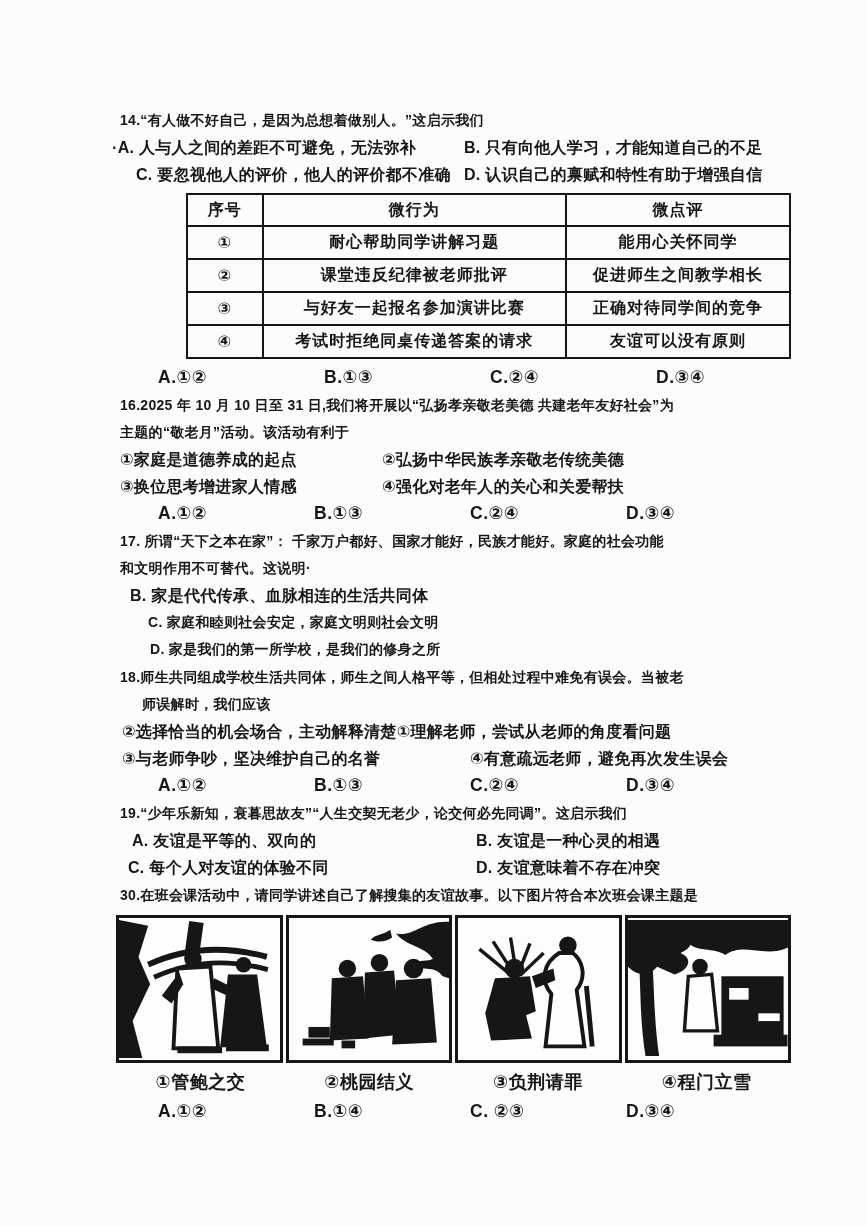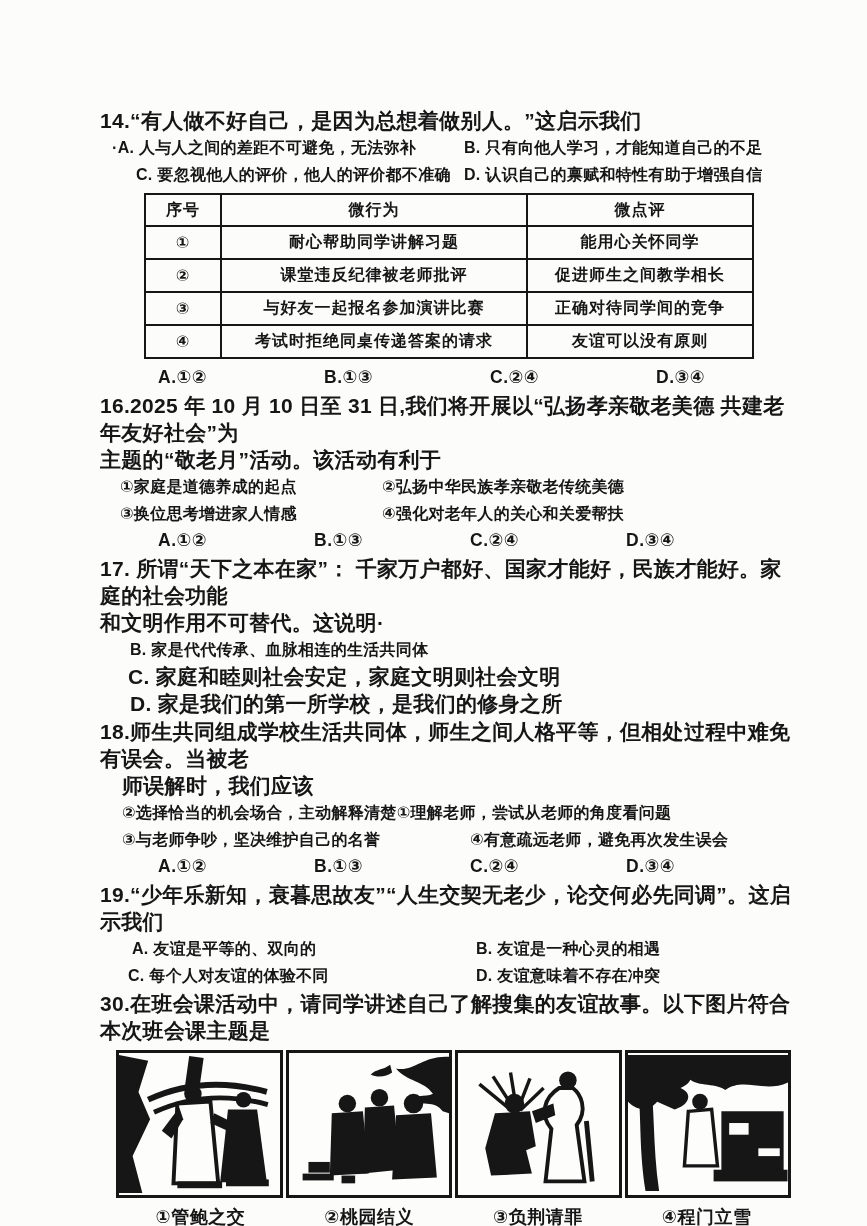--- a/index.html
+++ b/index.html
@@ -7,28 +7,28 @@
     width:867px;height:1226px;
     background:#fcfcfb;
     box-sizing:border-box;
     padding:106px 76px 0 100px;
     font-family:"Liberation Sans","DejaVu Sans",sans-serif;
     font-weight:700;
     color:#161616;
     position:relative;
     overflow:hidden;
   }
-  .stem{font-size:21px;line-height:27px;letter-spacing:.3px;}
+  .stem{font-size:14px;line-height:27px;letter-spacing:.3px;margin-left:20px;}
   .two-col{display:flex;font-size:16px;line-height:27px;letter-spacing:.3px;}
   .two-col>span:first-child{flex:0 0 auto;}
   .opt-row{display:flex;font-size:17.5px;line-height:27px;padding-left:22px;letter-spacing:.5px;}
   .opt-row>span{width:120px;margin-left:36px;}
   .opt-row.wide>span{width:130px;}
   .sec{margin-top:1px;}
-  .micro-table{border-collapse:collapse;margin:5px 0 5px 44px;}
+  .micro-table{border-collapse:collapse;margin:5px 0 5px 86px;}
   .micro-table th,.micro-table td{
     border:2.5px solid #161616;
     font-size:16px;font-weight:700;
     text-align:center;padding:2px 6px;
     letter-spacing:1px;
   }
   .micro-table th{height:26px;}
   .micro-table td{height:27px;}
   .col-num{width:62px;}
   .col-act{width:292px;}

